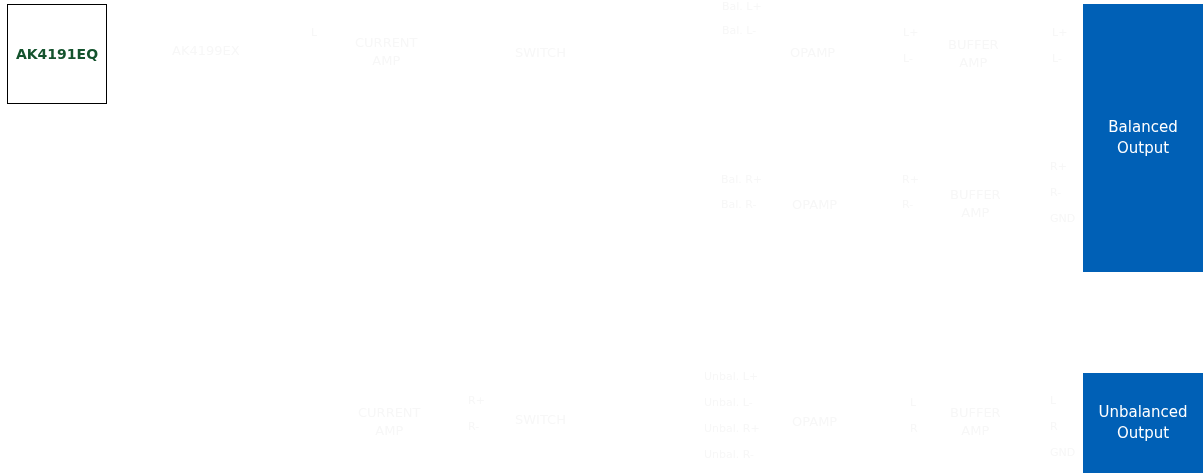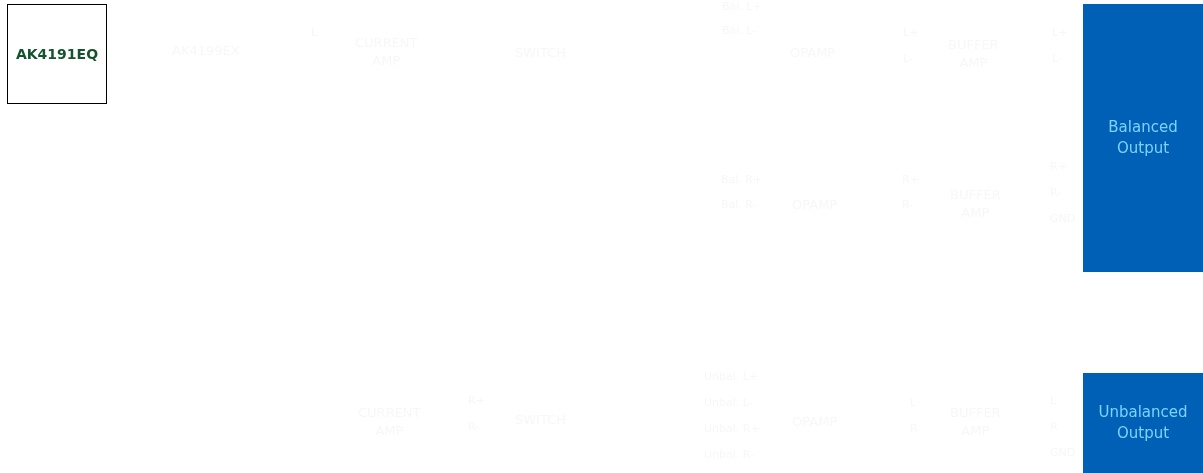--- a/index.html
+++ b/index.html
@@ -4,21 +4,21 @@
 <style>
   html, body { margin: 0; padding: 0; background: #ffffff; }
   body { width: 1203px; height: 473px; position: relative; overflow: hidden;
          font-family: "DejaVu Sans", sans-serif; }
   .abs { position: absolute; }
   .chip { left: 0; top: 4px; width: 98px; height: 98px; border: 1px solid #000;
           display: flex; align-items: center; justify-content: center;
           font-weight: bold; font-size: 14px; color: #14532d; background: #fff; margin-left: 7px; }
   .faint { color: #f7f7f7; font-size: 13px; line-height: 1.35; text-align: center; white-space: nowrap; }
   .faint-s { color: #f7f7f7; font-size: 11px; white-space: nowrap; }
-  .out { background: #0060b6; color: #7dd3fc; display: flex; align-items: center;
+  .out { background: #0060b6; color: #ffffff; display: flex; align-items: center;
          justify-content: center; text-align: center; font-size: 15px; line-height: 1.4; }
   .out-bal { left: 1083px; top: 4px; width: 120px; height: 268px; }
   .out-unbal { left: 1083px; top: 373px; width: 120px; height: 100px; text-align: center; }
 </style>
 </head>
 <body>
 
 <div class="abs chip">
     <span>AK4191EQ</span>
   </div>

